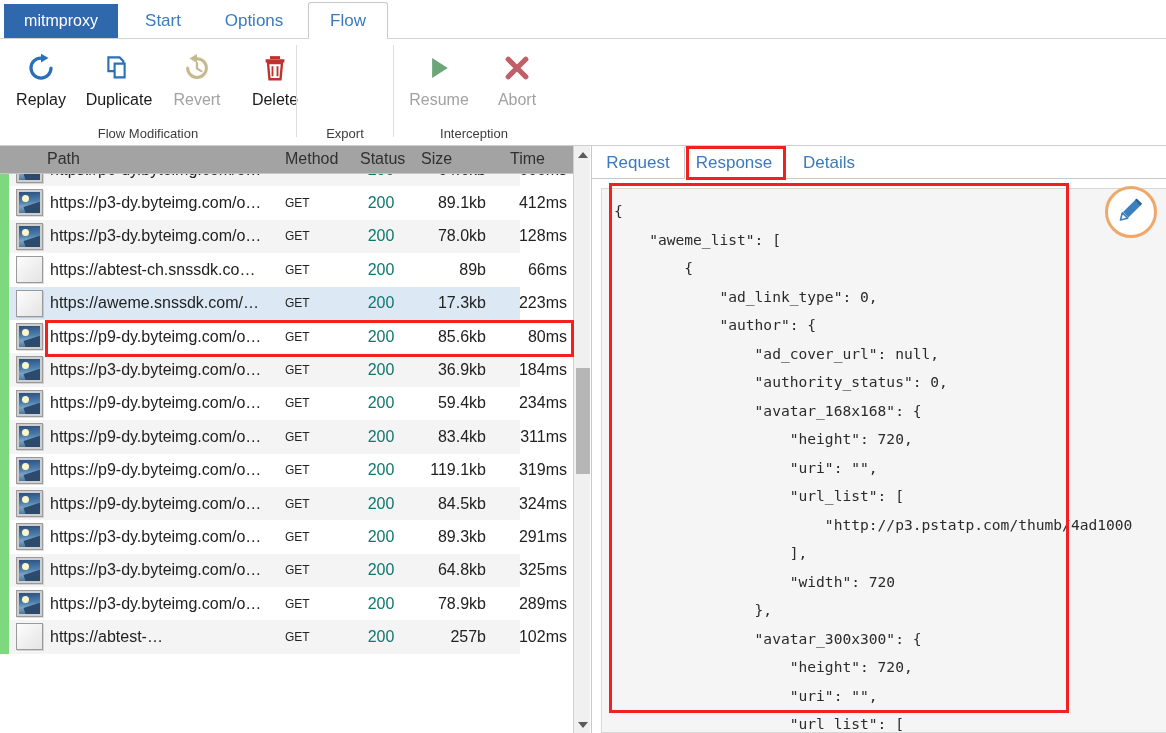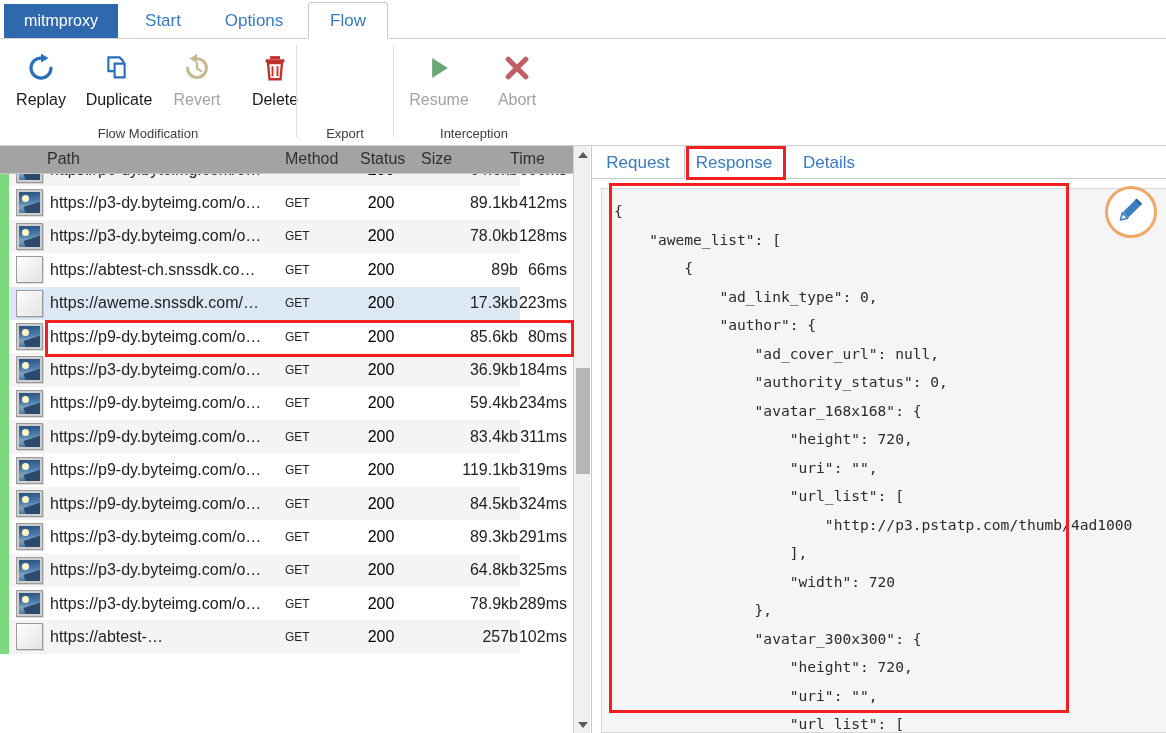--- a/index.html
+++ b/index.html
@@ -109,22 +109,22 @@
   .row .ficon.img .pic::after {
     content: ""; position: absolute; right: -2px; bottom: -3px; width: 17px; height: 12px;
     background: #2c4a6b; transform: rotate(-18deg);
   }
   .row .cpath {
     position: absolute; left: 50px; width: 230px; font-size: 16px; color: #222222;
     white-space: nowrap; overflow: hidden;
   }
   .row .cmethod { position: absolute; left: 285px; font-size: 12px; color: #222222; }
   .row .cstatus { position: absolute; left: 360px; width: 42px; text-align: center;
-                  font-size: 16px; color: #000000; }
-  .row .csize   { position: absolute; left: 426px; width: 92px; text-align: right;
+                  font-size: 16px; color: #0f766e; }
+  .row .csize   { position: absolute; left: 394px; width: 92px; text-align: right;
                   font-size: 16px; color: #222222; }
   .row .ctime   { position: absolute; left: 505px; width: 62px; text-align: right;
                   font-size: 16px; color: #222222; }
 
   .vscroll {
     position: absolute; left: 573px; top: 0; width: 17px; height: 587px;
     background: #f0f0f0; border-left: 1px solid #d0d0d0;
   }
   .vscroll .arrow {
     position: absolute; left: 0; width: 17px; height: 17px;

